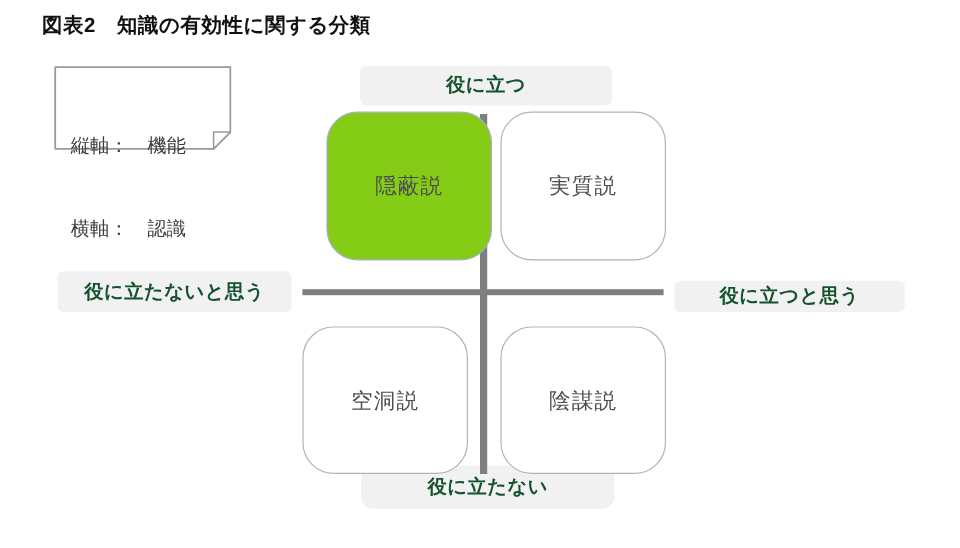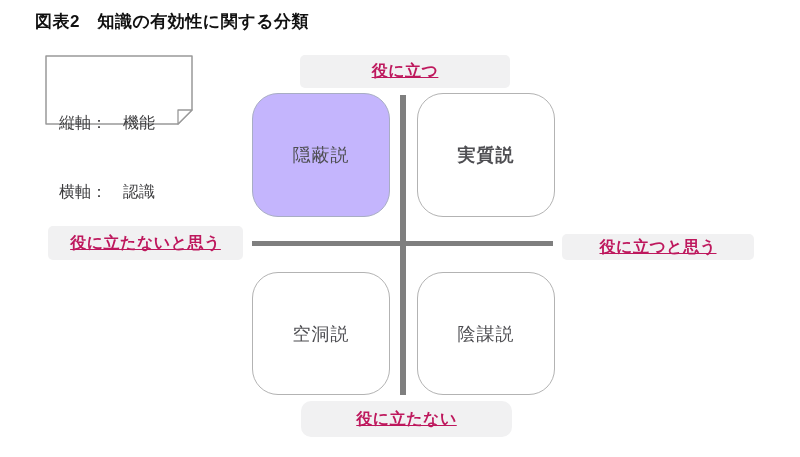--- a/index.html
+++ b/index.html
@@ -42,52 +42,52 @@
   }
   .axis-label {
     position: absolute;
     background: #f1f1f2;
     border-radius: 5px;
     display: flex;
     align-items: center;
     justify-content: center;
     font-size: 16px;
     font-weight: bold;
-    color: #be185d;
+    color: #14532d;
     letter-spacing: 0.5px;
-    text-decoration: underline;
   }
   .axis-label.top    { left: 300px; top: 55px;  width: 210px; height: 33px; }
   .axis-label.left   { left: 48px;  top: 226px; width: 195px; height: 34px; }
   .axis-label.right  { left: 562px; top: 234px; width: 192px; height: 26px; }
-  .axis-label.bottom { left: 301px; top: 401px; width: 211px; height: 36px; border-radius: 10px; }
+  .axis-label.bottom { left: 301px; top: 388px; width: 211px; height: 36px; border-radius: 10px; }
   .axis-line { position: absolute; background: #7f7f7f; }
   .axis-line.vertical   { left: 400px; top: 95px;  width: 6px;   height: 300px; }
   .axis-line.horizontal { left: 252px; top: 241px; width: 301px; height: 5px; }
   .quad {
     position: absolute;
     width: 138px;
     height: 124px;
     border-radius: 26px;
     background: #ffffff;
     border: 1.5px solid #b3b3b3;
     display: flex;
     align-items: center;
     justify-content: center;
     font-size: 18px;
     color: #4e4e52;
     letter-spacing: 1px;
   }
   .quad.tl { left: 252px; top: 93px; }
-  .quad.tr { left: 417px; top: 93px; font-weight: bold; }
+  .quad.tr { left: 417px; top: 93px; }
   .quad.bl { left: 252px; top: 272px; height: 123px; }
   .quad.br { left: 417px; top: 272px; height: 123px; }
   .quad.highlight {
-    background: #c4b5fd;
+    background: #84cc16;
     border-color: #a8adc4;
+    margin-left: 20px;
   }
 </style>
 </head>
 <body>
 
 <div class="canvas">
 
   <div class="title">図表2　知識の有効性に関する分類</div>
 
   <div class="note">

